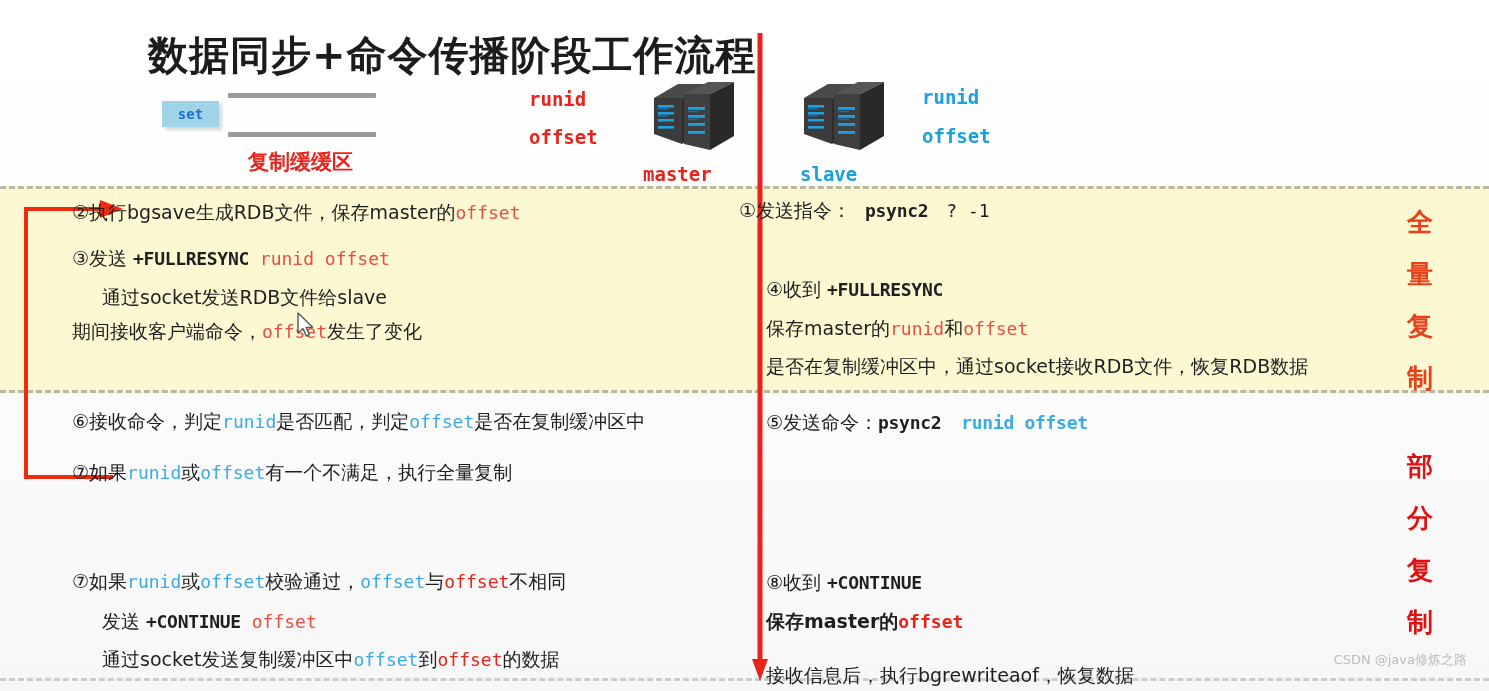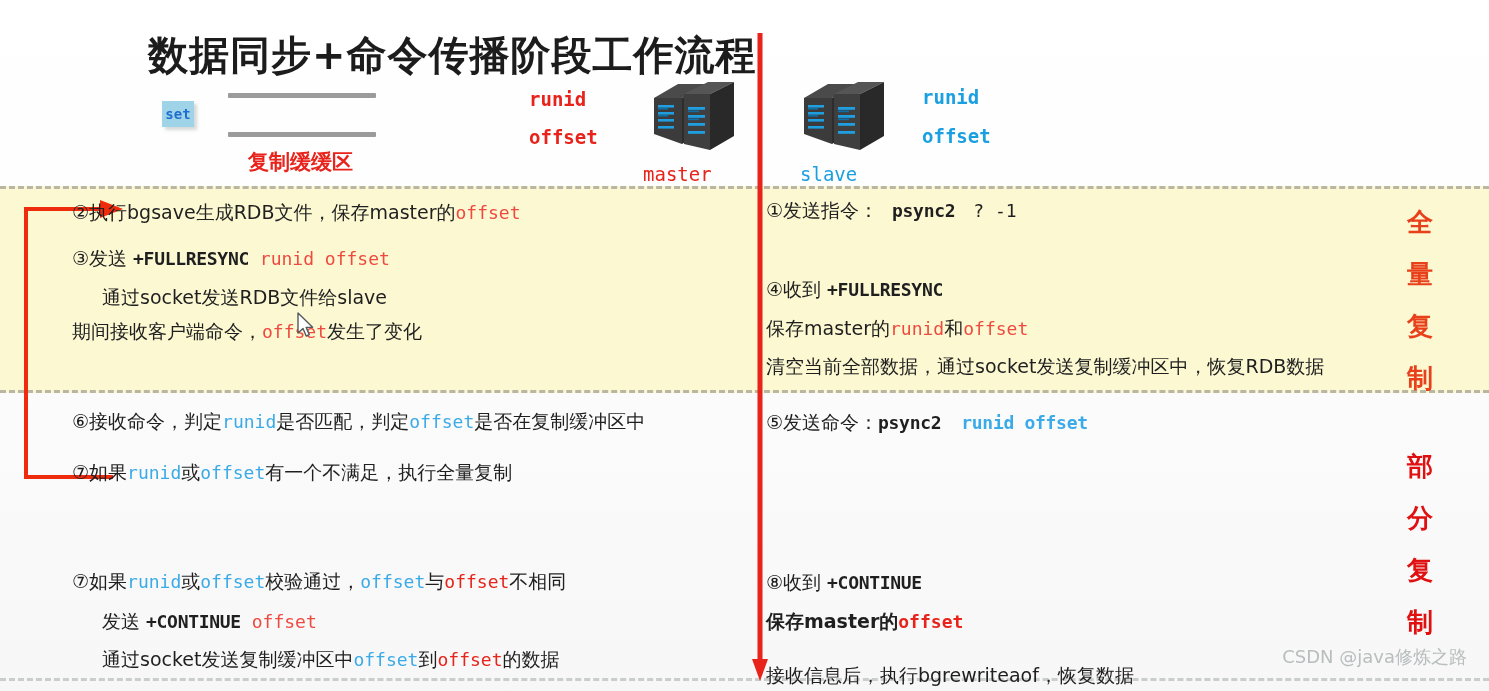--- a/index.html
+++ b/index.html
@@ -30,21 +30,21 @@
     font-weight: bold;
     font-size: 40px;
     letter-spacing: 1px;
     color: #1c1c1c;
     white-space: nowrap;
   }
 
   .set-chip {
     position: absolute;
     left: 162px; top: 101px;
-    width: 32px; height: 26px;
+    width: 57px; height: 26px;
     background: #9fd4e8;
     box-shadow: 3px 3px 3px rgba(140,150,150,0.35);
     color: #1f6fd0;
     font-family: "DejaVu Sans Mono", "Liberation Mono", monospace;
     font-size: 14px;
     font-weight: bold;
     display: flex;
     align-items: center;
     justify-content: center;
   }
@@ -80,21 +80,21 @@
   .srv-field.blue { color: #1a9fe0; }
 
   .master-runid  { left: 529px; top: 88px; }
   .master-offset { left: 529px; top: 126px; }
   .slave-runid   { left: 922px; top: 86px; }
   .slave-offset  { left: 922px; top: 125px; }
 
   .srv-name {
     position: absolute;
     font-family: "DejaVu Sans Mono", "Liberation Mono", monospace;
-    font-weight: normal;
+    font-weight: bold;
     font-size: 19px;
     white-space: nowrap;
   }
   .master-name { left: 643px; top: 163px; color: #e8231b; }
   .slave-name  { left: 800px; top: 163px; color: #1a9fe0; }
 
   
   .server-icon { position: absolute; }
   .server-icon.master { left: 650px; top: 82px; }
   .server-icon.slave  { left: 800px; top: 82px; }
@@ -166,21 +166,21 @@
   .side-label.partial { color: #e01010; }
   #side-full    { left: 1398px; top: 196px; }
   #side-partial { left: 1398px; top: 440px; }
   .side-label span { display: block; }
 
   
   #watermark {
     position: absolute;
     right: 22px; bottom: 22px;
     font-family: "DejaVu Sans", "Liberation Sans", sans-serif;
-    font-size: 18px;
+    font-size: 13px;
     color: #b8bdbd;
     white-space: nowrap;
   }
 
   
   #cursor { position: absolute; left: 296px; top: 312px; }
 </style>
 </head>
 <body>
 
@@ -298,35 +298,35 @@
   </div>
 
   <div class="row" style="left:102px; top:612px;">
     <span>发送 </span><span class="mono-b">+CONTINUE</span><span class="mono red2"> offset</span>
   </div>
 
   <div class="row" style="left:102px; top:650px;text-align:right;">
     <span>通过socket发送复制缓冲区中</span><span class="mono blue">offset</span><span>到</span><span class="mono red">offset</span><span>的数据</span>
   </div>
 
-  <div class="row" style="left:766px; top:201px;">
+  <div class="row" style="left:739px; top:201px;">
     <span>①发送指令：</span><span style="display:inline-block;width:14px"></span><span class="mono-b">psync2</span><span style="display:inline-block;width:18px"></span><span class="mono">? -1</span>
   </div>
 
 
   <div class="row" style="left:766px; top:280px;">
     <span>④收到 </span><span class="mono-b">+FULLRESYNC</span>
   </div>
 
   <div class="row" style="left:766px; top:319px;">
     <span>保存master的</span><span class="mono red2">runid</span><span>和</span><span class="mono red2">offset</span>
   </div>
 
   <div class="row" style="left:766px; top:357px;">
-    <span>清空当前全部数据，通过socket发送复制缓冲区中，恢复RDB数据</span>
+    <span>是否在复制缓冲区中，通过socket接收RDB文件，恢复RDB数据</span>
   </div>
 
   <div class="row" style="left:766px; top:413px;text-align:center;">
     <span>⑤发送命令：</span><span class="mono-b">psync2</span><span style="display:inline-block;width:20px"></span><span class="mono-b blue">runid offset</span>
   </div>
 
   <div class="row" style="left:766px; top:573px;">
     <span>⑧收到 </span><span class="mono-b">+CONTINUE</span>
   </div>
 

